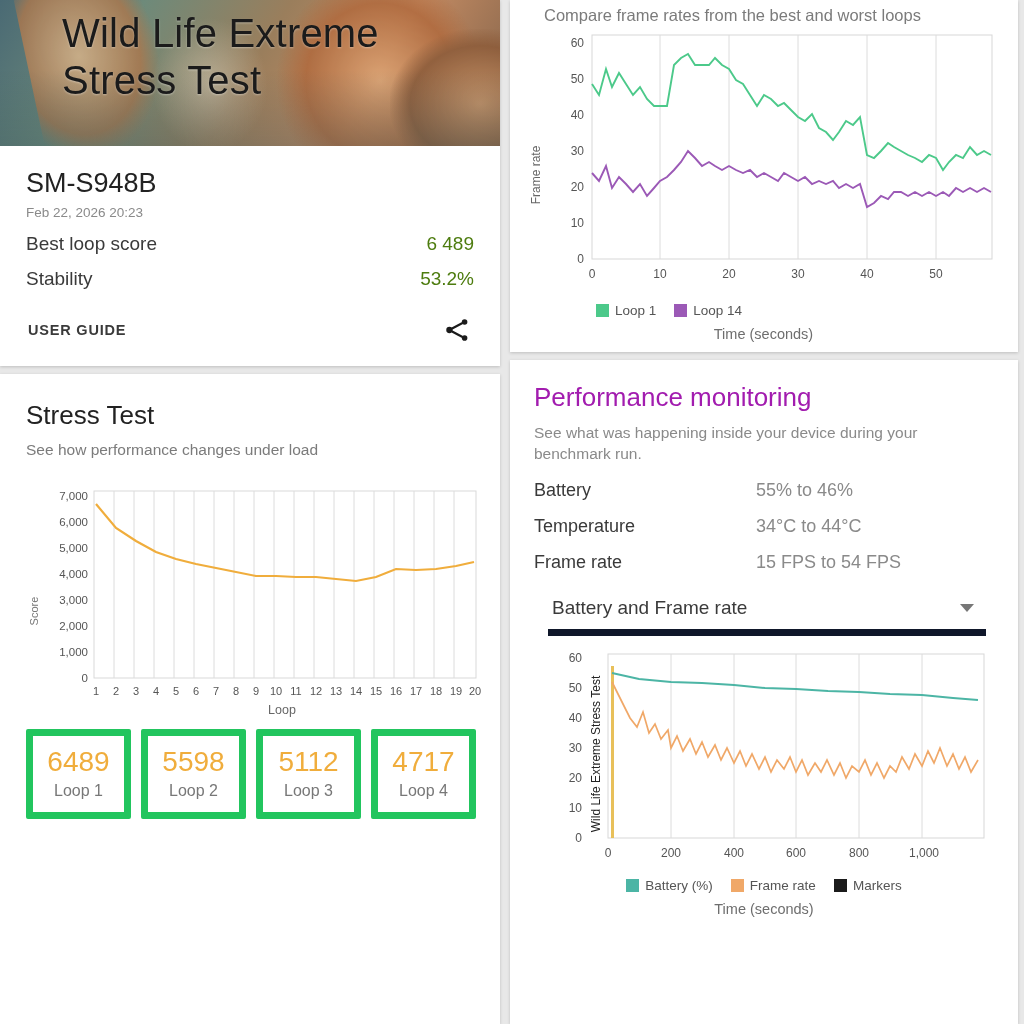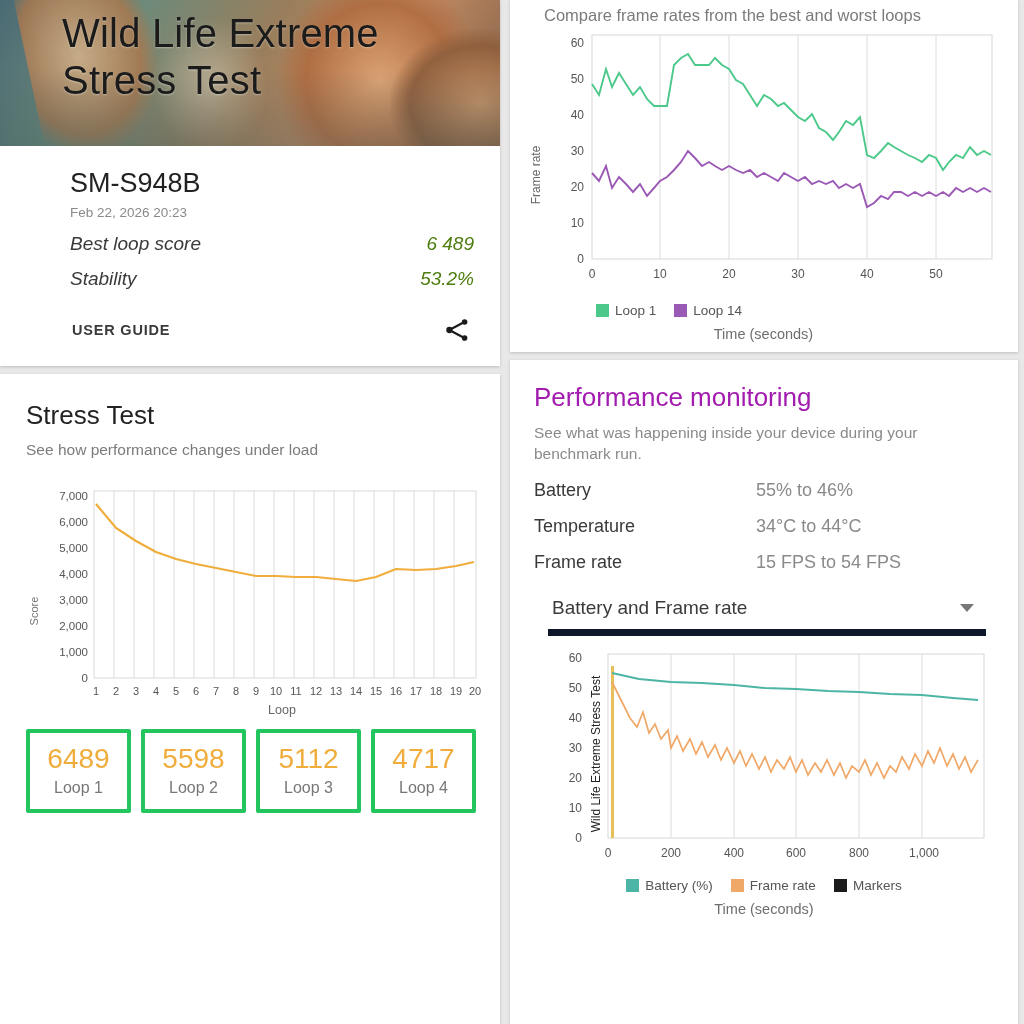--- a/index.html
+++ b/index.html
@@ -24,36 +24,36 @@
   .hero .d2 { position:absolute; left:55%; top:-20%; width:210px; height:220px; background:radial-gradient(ellipse at 50% 50%, #e0a878 0%, #b06a3e 50%, rgba(140,70,40,0) 70%); }
   .hero .d3 { position:absolute; left:78%; top:20%; width:180px; height:150px; background:radial-gradient(ellipse at 50% 50%, #cf9a6d 0%, #8d5c3a 55%, rgba(120,70,40,0) 72%); }
   .hero .d4 { position:absolute; left:0; bottom:-30%; width:100%; height:120px; background:linear-gradient(180deg, rgba(60,90,95,0) 0%, rgba(55,85,90,.55) 100%); }
   .hero .d5 { position:absolute; left:30%; top:10%; width:120px; height:140px; background:radial-gradient(ellipse at 50% 50%, rgba(230,220,200,.55) 0%, rgba(180,160,140,0) 68%); }
   .hero-title {
     position: relative; color: #1b1b1b; font-size: 40px; line-height: 1.18;
     padding: 10px 0 0 62px; font-weight: 400; letter-spacing: .2px;
     text-shadow: 0 1px 2px rgba(255,255,255,.35);
   }
 
-  .summary { padding: 22px 26px 14px 26px; margin-left: 44px; }
+  .summary { padding: 22px 26px 14px 26px; }
   .device-name { font-size: 27px; color: #222; font-weight: 400; }
   .device-date { font-size: 13.5px; color: #8a8a8a; margin-top: 6px; }
-  .score-row { display: flex; justify-content: space-between; align-items: flex-end; padding: 13px 0 0 0; font-size: 19px; color: #3a3a3a; font-style: italic; }
+  .score-row { display: flex; justify-content: space-between; align-items: flex-end; padding: 13px 0 0 0; font-size: 19px; color: #3a3a3a; }
   .score-row .val { font-size: 19px; color: #4d7c0f; }
   .summary-footer { display: flex; justify-content: space-between; align-items: center; padding: 26px 2px 8px 2px; }
   .user-guide { font-size: 14.5px; letter-spacing: .8px; color: #3a3a3a; font-weight: 600; }
   .share-icon svg { display: block; }
 
   
   .stress { padding: 26px 24px 6px 26px; flex: 1; }
   .stress h2 { font-size: 26px; font-weight: 400; color: #222; }
   .stress .sub { font-size: 15.5px; color: #7b7b7b; margin-top: 10px; }
   .chart-wrap { margin-top: 22px; position: relative; }
   .loopcards { display: flex; gap: 10px; padding: 4px 0 14px 0; }
-  .loopcard { flex: 1; border: 4px solid #22c55e; border-radius: 2px; padding: 10px 4px 12px 4px; text-align: center; background:#fff;}
+  .loopcard { flex: 1; border: 7px solid #22c55e; border-radius: 2px; padding: 10px 4px 12px 4px; text-align: center; background:#fff;}
   .loopcard .n { font-size: 28px; color: #f0ad3c; font-weight: 400; }
   .loopcard .l { font-size: 16px; color: #777; margin-top: 4px; }
 
   
   .cmp { padding: 0 13px 10px 12px; }
   .cmp-title { font-size: 16.5px; color: #7b7b7b; padding: 6px 0 0 22px; }
   .cmp-legend, .perf-legend { display: flex; gap: 18px; justify-content: center; align-items: center; font-size: 13.5px; color: #555; }
   .swatch { display:inline-block; width: 13px; height: 13px; margin-right: 6px; vertical-align: -2px; }
   .axis-caption { text-align: center; font-size: 14.5px; color: #6e6e6e; margin-top: 8px; }
 

